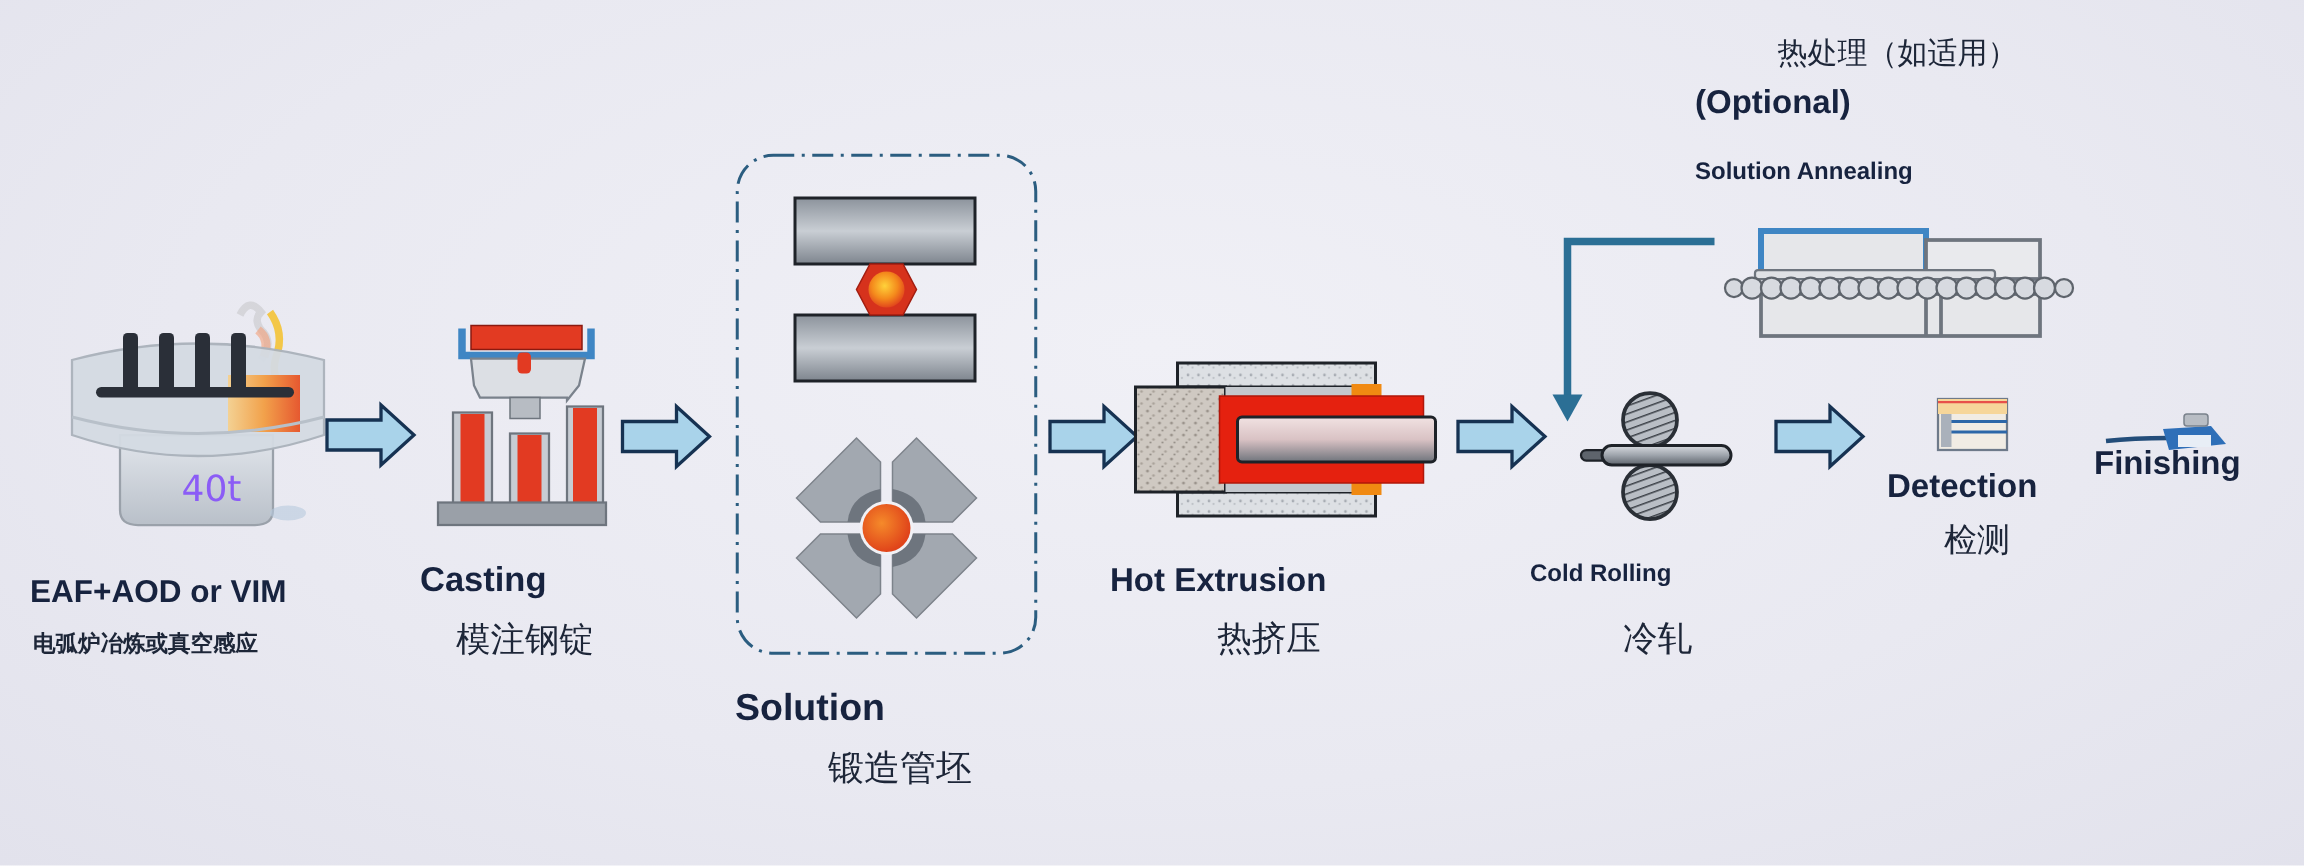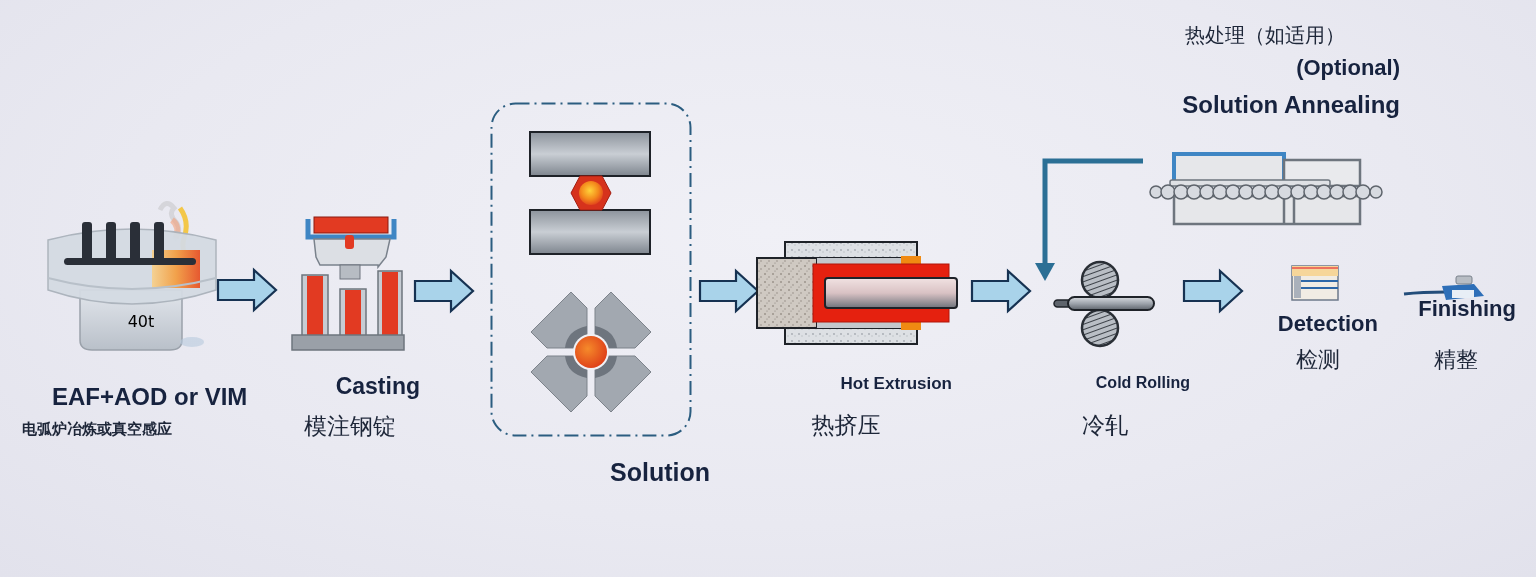--- a/index.html
+++ b/index.html
@@ -3,21 +3,21 @@
 <meta charset="utf-8">
 <style>
   html, body { margin:0; padding:0; }
   body {
     width:1536px; height:577px; overflow:hidden; position:relative;
     background: radial-gradient(ellipse at 50% 40%, #f0f0f6 0%, #e9e9f1 60%, #e2e2ec 100%);
     font-family: "Liberation Sans", "DejaVu Sans", sans-serif;
     color:#17233f;
   }
   .abs { position:absolute; }
-  .en { font-weight:700; color:#17233f; white-space:nowrap; text-align:right; }
+  .en { font-weight:700; color:#17233f; white-space:nowrap; text-align:left; }
   .zh { color:#1d2638; white-space:nowrap; text-align:center; font-family:"DejaVu Sans", sans-serif; }
   svg { position:absolute; overflow:visible; }
 </style>
 </head>
 <body>
 
 <svg width="0" height="0" style="position:absolute">
   <defs>
     <linearGradient id="steelV" x1="0" y1="0" x2="0" y2="1">
       <stop offset="0" stop-color="#8c939c"></stop>
@@ -90,22 +90,22 @@
     <path d="M6 50 Q90 28 174 50 L174 100 Q90 128 6 100 Z" fill="#d4dbe3" stroke="#aab2bb" stroke-width="1.5" opacity="0.95"></path>
     <rect x="110" y="60" width="48" height="38" fill="url(#melt)" opacity="0.9"></rect>
     <path d="M6 88 Q90 110 174 88" fill="none" stroke="#b8c0c9" stroke-width="2"></path>
 
     <rect x="40" y="32" width="10" height="42" rx="3" fill="#2a2f38"></rect>
     <rect x="64" y="32" width="10" height="42" rx="3" fill="#2a2f38"></rect>
     <rect x="88" y="32" width="10" height="42" rx="3" fill="#2a2f38"></rect>
     <rect x="112" y="32" width="10" height="42" rx="3" fill="#2a2f38"></rect>
     <rect x="22" y="68" width="132" height="7" rx="3.5" fill="#2a2f38"></rect>
   </svg>
-  <div class="abs" style="left:76px;top:122px;width:90px;text-align:center;font-size:16px;color:#000000;font-family:'DejaVu Sans',sans-serif;">40t</div>
-  <div class="abs en" style="left:0;top:193px;width:240px;font-size:24px;text-align:left;margin-left:32px;">EAF+AOD or VIM</div>
+  <div class="abs" style="left:76px;top:122px;width:90px;text-align:center;font-size:24px;color:#8b5cf6;font-family:'DejaVu Sans',sans-serif;">40t</div>
+  <div class="abs en" style="left:0;top:193px;width:240px;font-size:21px;text-align:left;">EAF+AOD or VIM</div>
   <div class="abs zh" style="left:2px;top:230px;font-size:15px;font-weight:700;text-align:center;">电弧炉冶炼或真空感应</div>
 </div>
 
 <svg style="left:218px;top:270px;" width="60" height="42">
     <use href="#flowArrow"></use>
   </svg>
 
 <div class="abs" style="left:280px;top:205px;width:140px;height:240px;text-decoration:underline;">
   <svg style="left:10px;top:2px;" width="120" height="145" viewBox="0 0 120 145">
 
@@ -148,39 +148,40 @@
     <polygon points="8,88 48,128 64,112 64,72 24,72" fill="#a2a8b0" stroke="#7d838b" stroke-width="1"></polygon>
     <polygon points="128,88 88,128 72,112 72,72 112,72" fill="#a2a8b0" stroke="#7d838b" stroke-width="1"></polygon>
     <path d="M42 64 Q44 46 64 42 L64 64 Z" fill="#6e757e"></path>
     <path d="M94 64 Q92 46 72 42 L72 64 Z" fill="#6e757e"></path>
     <path d="M42 72 Q44 90 64 94 L64 72 Z" fill="#6e757e"></path>
     <path d="M94 72 Q92 90 72 94 L72 72 Z" fill="#6e757e"></path>
     <circle cx="68" cy="68" r="18" fill="#f1f1f5"></circle>
     <circle cx="68" cy="68" r="16" fill="url(#orangeBall)"></circle>
   </svg>
   <div class="abs en" style="left:0;top:356px;width:220px;font-size:25px;">Solution</div>
+  <div class="abs zh" style="left:0;top:394px;width:220px;font-size:24px;">锻造管坯</div>
 </div>
 
 <svg style="left:700px;top:271px;" width="60" height="42">
     <use href="#flowArrow"></use>
   </svg>
 
 <div class="abs" style="left:740px;top:238px;width:240px;height:210px;">
   <svg style="left:15px;top:2px;" width="212" height="106" viewBox="0 0 212 106">
     <rect x="30" y="2" width="132" height="16" fill="url(#granite2)" stroke="#1e2228" stroke-width="2"></rect>
     <rect x="30" y="88" width="132" height="16" fill="url(#granite2)" stroke="#1e2228" stroke-width="2"></rect>
     <rect x="2" y="18" width="60" height="70" fill="url(#granite)" stroke="#1e2228" stroke-width="2"></rect>
     <rect x="62" y="18" width="100" height="6" fill="#c4c8cd"></rect>
     <rect x="62" y="82" width="100" height="6" fill="#c4c8cd"></rect>
     <rect x="146" y="16" width="20" height="8" fill="#f08a12"></rect>
     <rect x="146" y="82" width="20" height="8" fill="#f08a12"></rect>
     <rect x="58" y="24" width="136" height="58" fill="#e5210f" stroke="#b0170a" stroke-width="1"></rect>
     <rect x="70" y="38" width="132" height="30" rx="3" fill="url(#billet)" stroke="#1e2228" stroke-width="2"></rect>
   </svg>
-  <div class="abs en" style="left:0;top:136px;width:212px;font-size:17px;">Hot Extrusion</div>
+  <div class="abs en" style="left:0;top:136px;width:212px;font-size:22px;">Hot Extrusion</div>
   <div class="abs zh" style="left:0;top:172px;width:212px;font-size:23px;">热挤压</div>
 </div>
 
 <svg style="left:972px;top:271px;" width="60" height="42">
     <use href="#flowArrow"></use>
   </svg>
 
 <svg style="left:1030px;top:155px;" width="120" height="130" viewBox="0 0 120 130">
   <path d="M113 6 L15 6 L15 110" fill="none" stroke="#2b6f95" stroke-width="5"></path>
   <polygon points="5,108 25,108 15,126" fill="#2b6f95"></polygon>
@@ -193,21 +194,21 @@
     <rect x="0" y="40" width="22" height="7" rx="3.5" fill="#5e646c" stroke="#1e2228" stroke-width="1.5"></rect>
     <rect x="14" y="37" width="86" height="13" rx="6.5" fill="url(#tube)" stroke="#1e2228" stroke-width="2"></rect>
   </svg>
   <div class="abs en" style="left:0;top:116px;width:170px;font-size:16px;">Cold Rolling</div>
   <div class="abs zh" style="left:0;top:152px;width:170px;font-size:23px;">冷轧</div>
 </div>
 
 <div class="abs" style="left:1130px;top:20px;width:270px;height:215px;">
   <div class="abs zh" style="left:0;top:2px;width:270px;font-size:20px;">热处理（如适用）</div>
   <div class="abs en" style="left:0;top:35px;width:270px;font-size:22px;">(Optional)</div>
-  <div class="abs en" style="left:0;top:71px;width:270px;font-size:24px;">Solution Annealing</div>
+  <div class="abs en" style="left:0;top:86px;width:270px;font-size:16px;">Solution Annealing</div>
   <svg style="left:20px;top:132px;" width="245" height="76" viewBox="0 0 245 76">
     <rect x="24" y="2" width="238" height="70" fill="none"></rect>
     <rect x="24" y="2" width="110" height="28" fill="#e6e7ea" stroke="#3f86c4" stroke-width="4"></rect>
     <rect x="134" y="8" width="76" height="26" fill="#e9eaed" stroke="#6e757e" stroke-width="2.5"></rect>
     <rect x="24" y="44" width="186" height="28" fill="#e6e7ea" stroke="#6e757e" stroke-width="2.5"></rect>
     <line x1="134" y1="44" x2="134" y2="72" stroke="#6e757e" stroke-width="2.5"></line>
     <line x1="144" y1="44" x2="144" y2="72" stroke="#6e757e" stroke-width="2.5"></line>
     <rect x="20" y="28" width="160" height="6" rx="2" fill="#dfe1e5" stroke="#6e757e" stroke-width="1.5"></rect>
     <g fill="#d7dae0" stroke="#5e646c" stroke-width="1.5">
       <circle cx="6" cy="40" r="6"></circle>
@@ -250,14 +251,13 @@
 </div>
 
 <div class="abs" style="left:1396px;top:262px;width:120px;height:120px;">
   <svg style="left:6px;top:10px;" width="86" height="32" viewBox="0 0 86 32">
     <path d="M2 22 Q20 20 44 20" stroke="#234d7a" stroke-width="3" fill="none"></path>
     <path d="M40 14 L72 12 L82 24 L44 28 Z" fill="#2e6fb8"></path>
     <rect x="50" y="18" width="22" height="8" fill="#e8eef6"></rect>
     <rect x="54" y="4" width="16" height="8" rx="2" fill="#b8bdc4" stroke="#7a828c" stroke-width="1"></rect>
   </svg>
   <div class="abs en" style="left:0;top:34px;width:120px;font-size:22px;">Finishing</div>
-  <div class="abs zh" style="left:0;top:83px;width:120px;font-size:22px;">精整</div>
 </div>
 
 </body></html>

